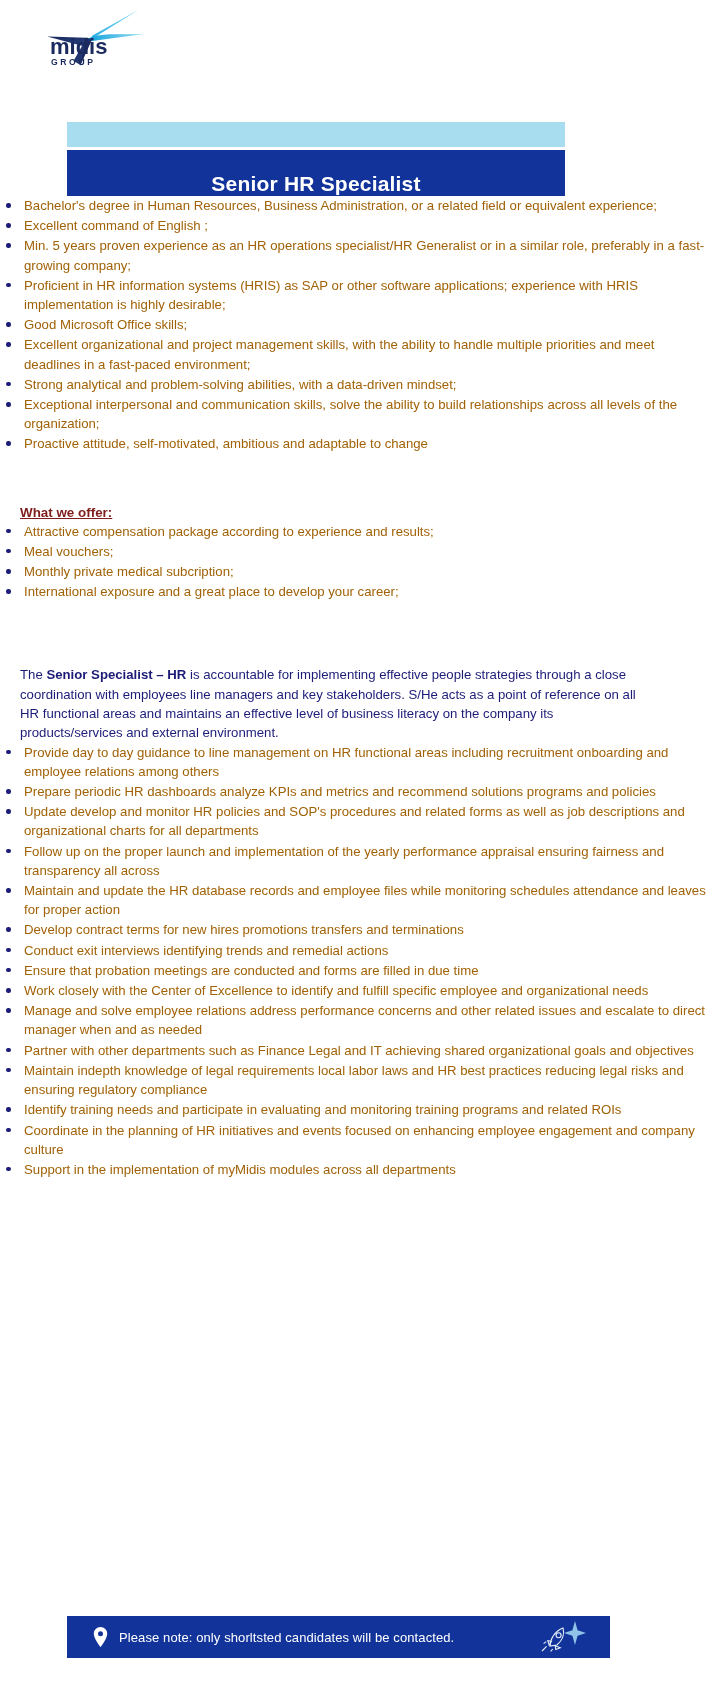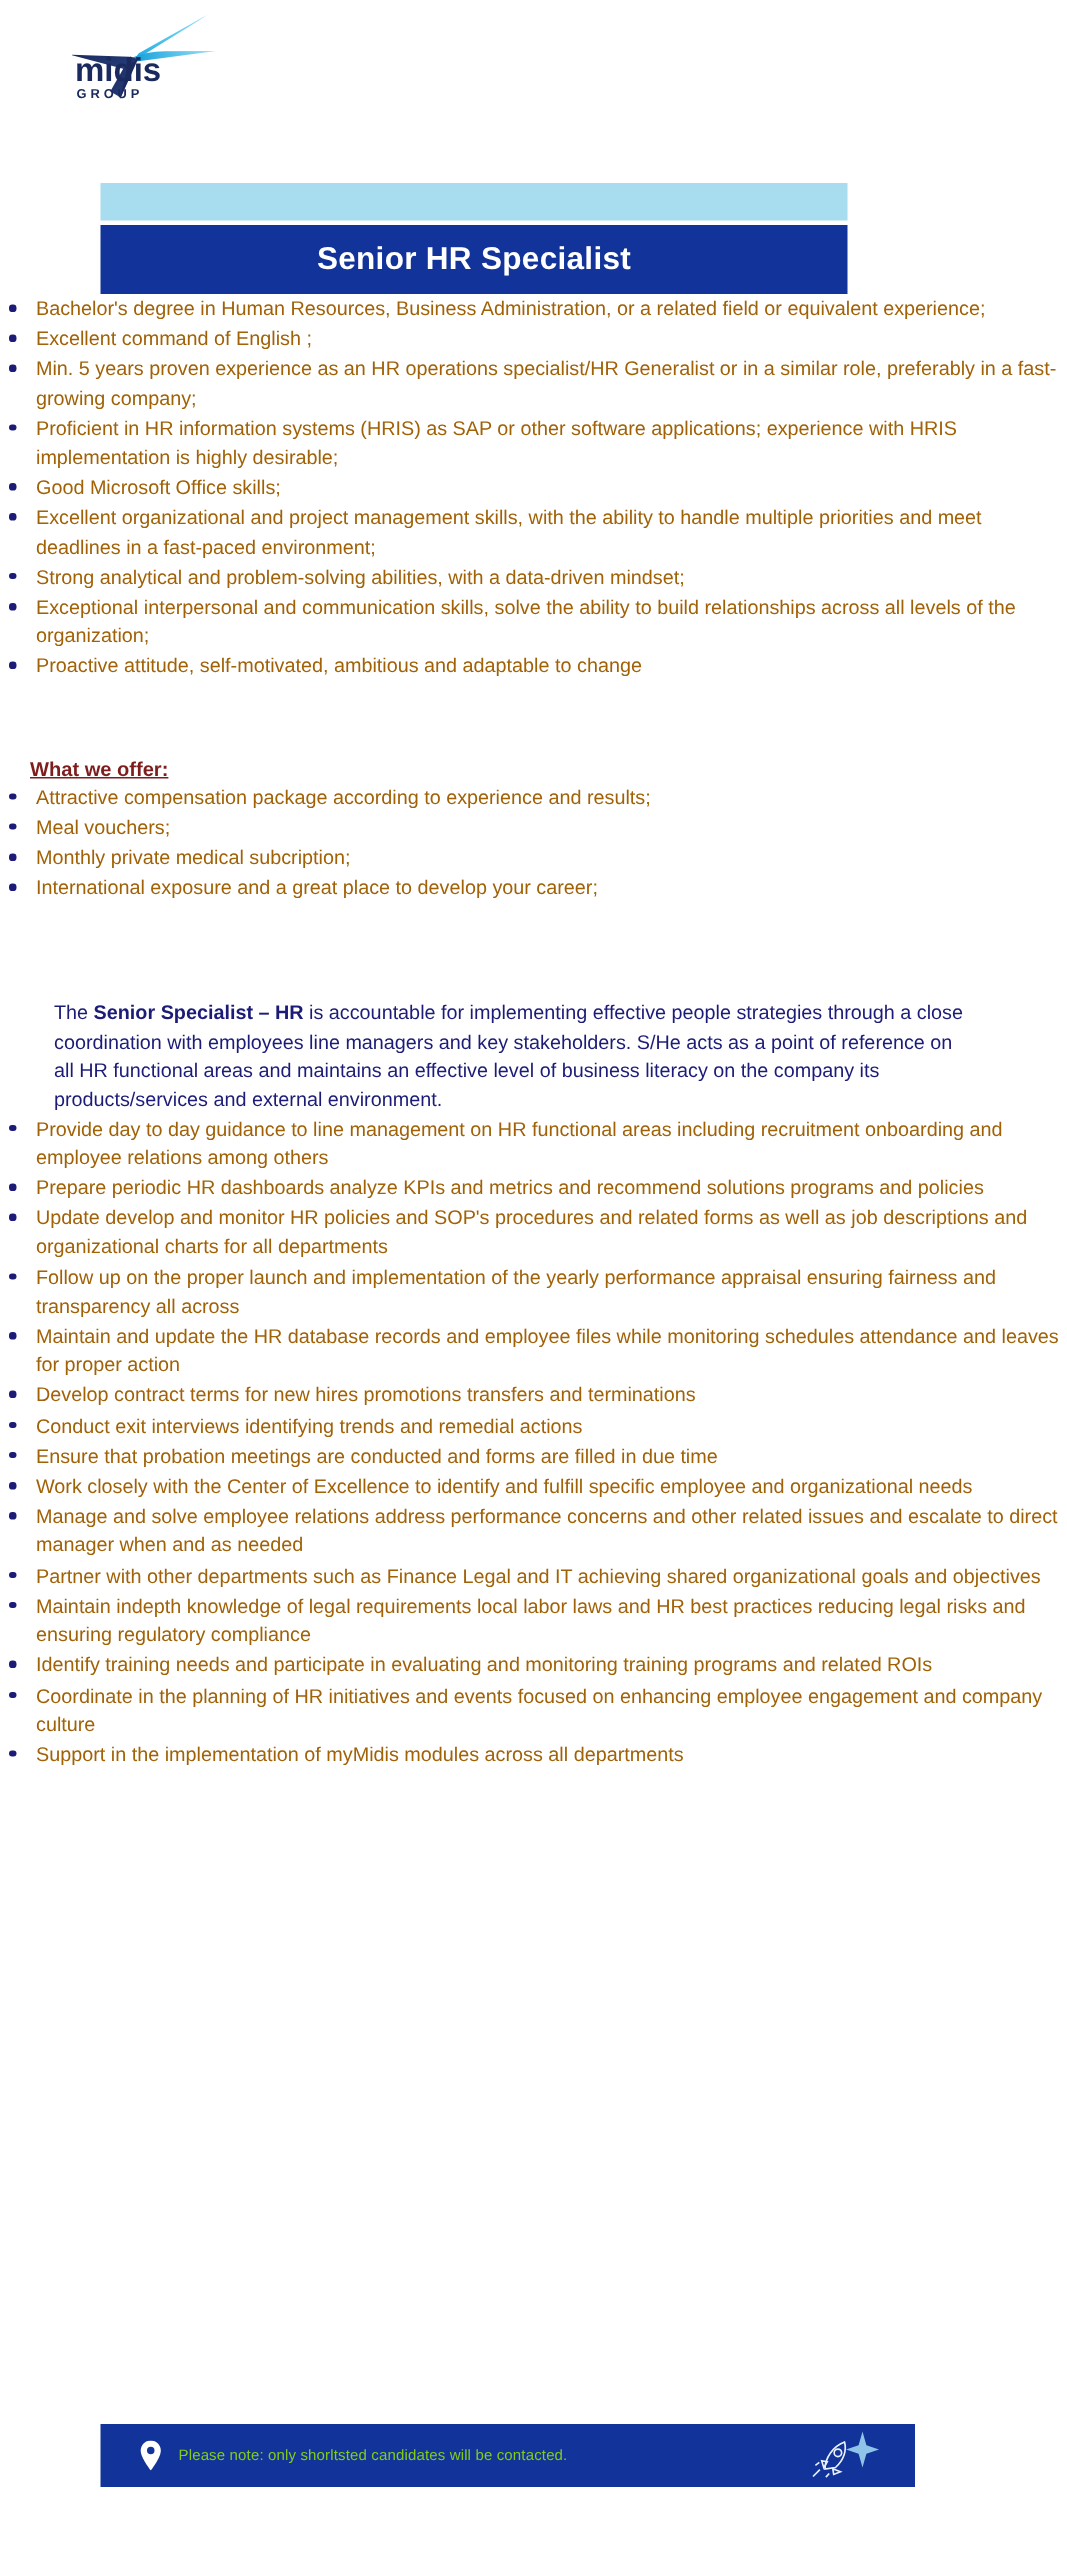--- a/index.html
+++ b/index.html
@@ -36,21 +36,21 @@
     background: #a8dcef;
   }
   .title-bar {
     position: absolute;
     left: 67px;
     top: 150px;
     width: 498px;
     height: 46px;
     background: #12349a;
     display: flex;
-    align-items: center;
+    align-items: flex-end;
     justify-content: center;
   }
   .title-text {
     color: #ffffff;
     font-size: 21px;
     font-weight: bold;
     letter-spacing: 0.2px;
     font-family: "Liberation Sans", sans-serif;
   }
 
@@ -103,21 +103,21 @@
     line-height: 18px;
   }
 
   .sec-offer {
     margin: 18px 0 0 0;
     padding-left: 43px;
     padding-right: 110px;
   }
 
   .intro-para {
-    margin: 64px 0 0 16px;
+    margin: 64px 0 0 0;
     padding-left: 20px;
     padding-right: 65px;
     font-size: 13.2px;
     line-height: 19.3px;
     color: #1c1c78;
     text-align: left;
   }
   .intro-para b { font-weight: bold; }
 
   .sec-responsibilities {
@@ -140,22 +140,22 @@
   .note-pin {
     margin-left: 26px;
     width: 15px;
     height: 20px;
     flex: 0 0 auto;
     display: flex;
     align-items: center;
   }
   .note-text {
     margin-left: 11px;
-    color: #84cc16;
-    font-size: 10px;
+    color: #ffffff;
+    font-size: 13px;
     letter-spacing: 0.1px;
     font-family: "Liberation Sans", sans-serif;
   }
   .note-art {
     margin-left: auto;
     margin-right: 20px;
     width: 62px;
     height: 36px;
     position: relative;
     flex: 0 0 auto;

